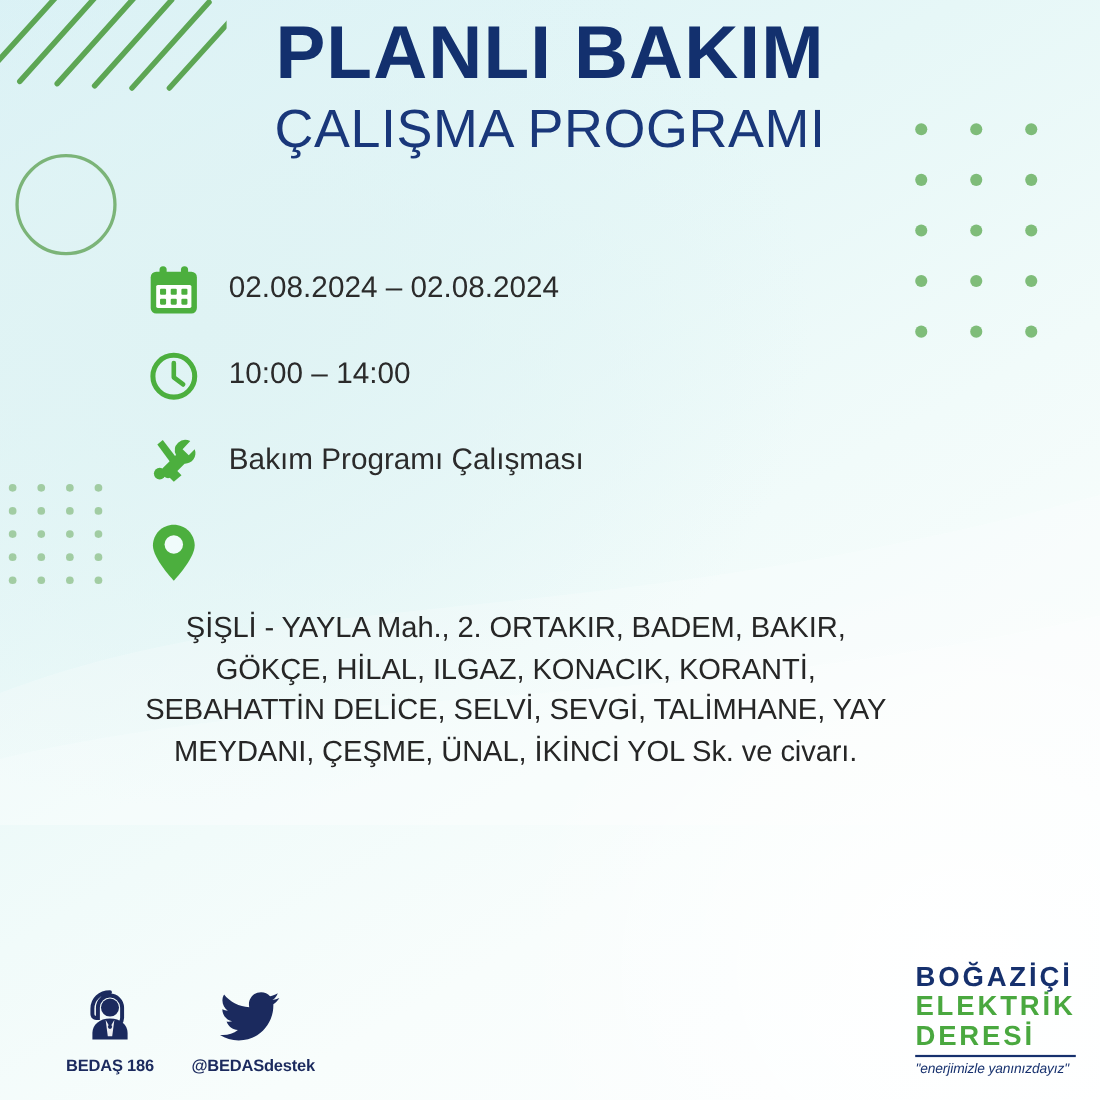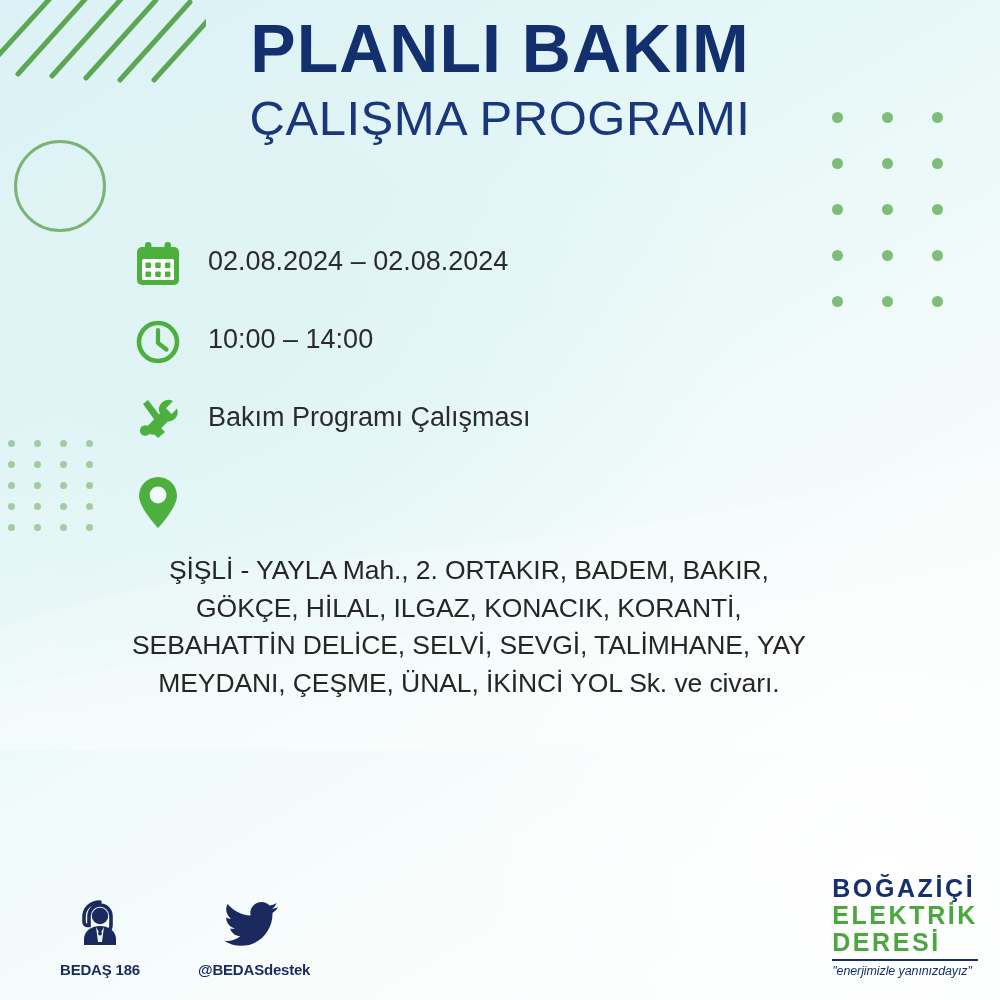--- a/index.html
+++ b/index.html
@@ -124,21 +124,21 @@
     padding-top: 2px;
   }
   #address-text div { white-space: nowrap; }
 
   
   #footer {
     position: absolute;
     left: 46px; bottom: 22px;
     display: flex;
     align-items: flex-end;
-    gap: 44px;
+    gap: 20px;
     z-index: 3;
   }
   .contact {
     width: 108px;
     text-align: center;
   }
   .contact .cico {
     height: 56px;
     display: flex;
     align-items: flex-end;

